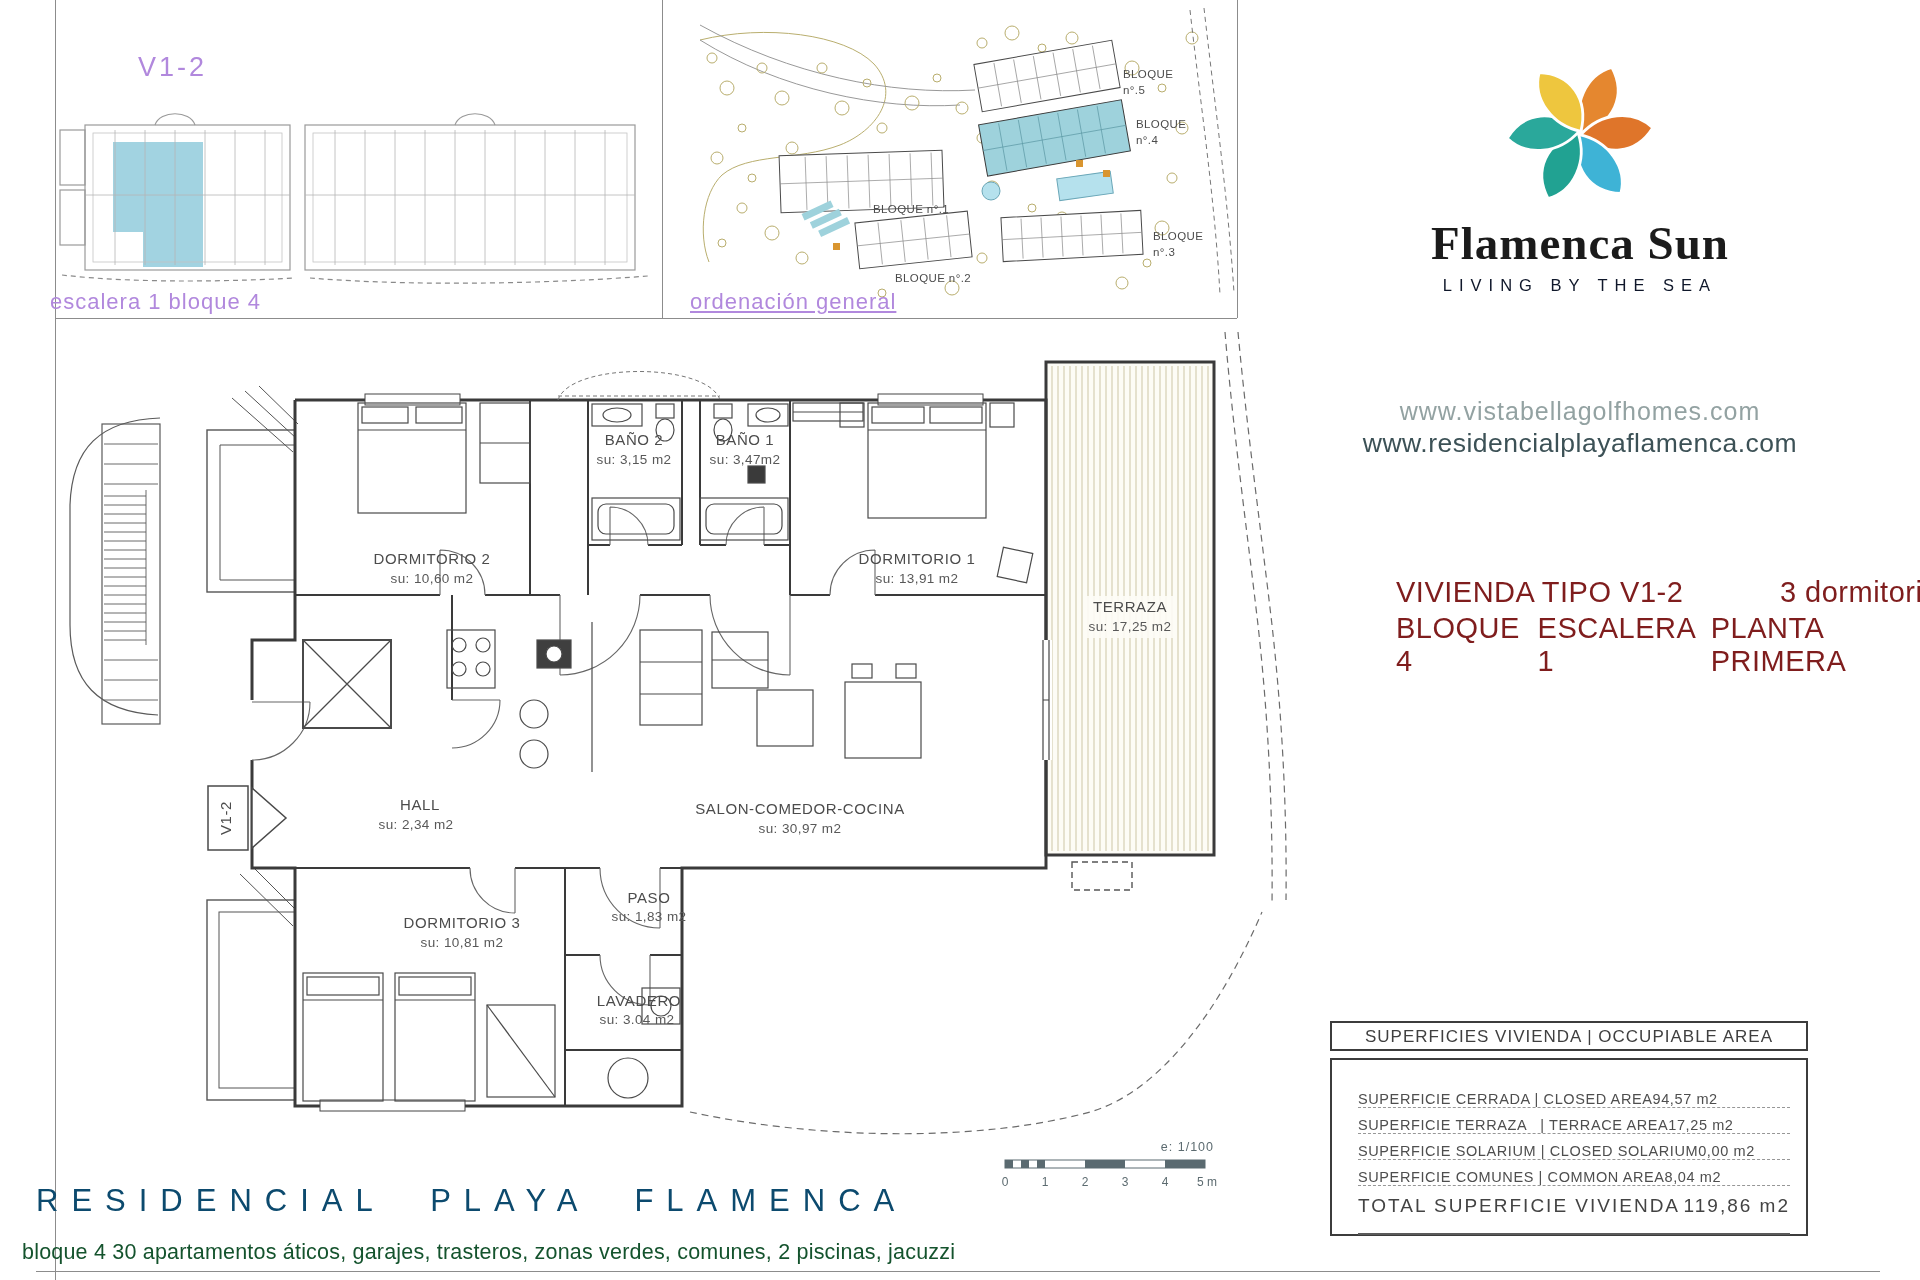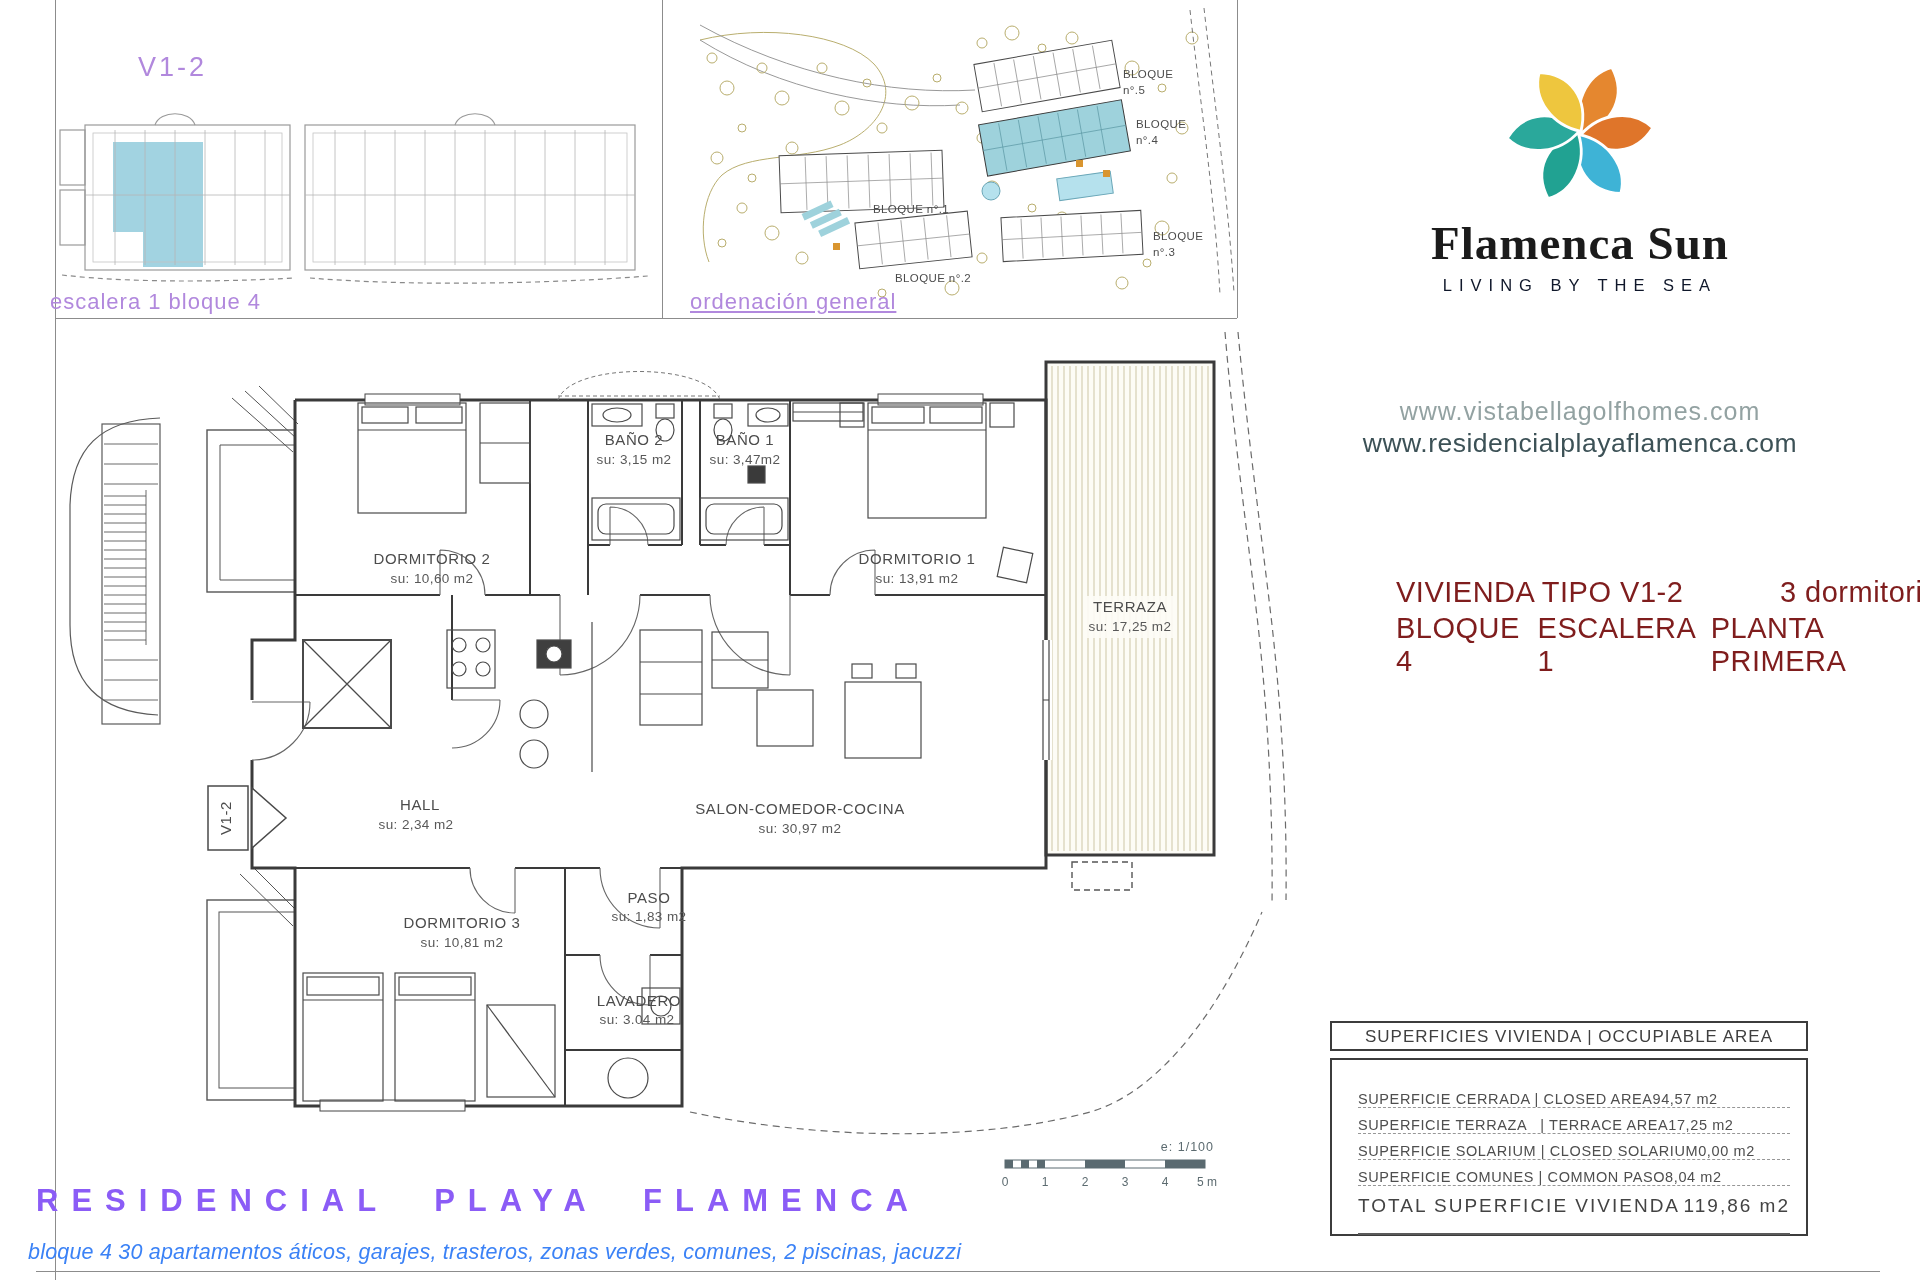--- a/index.html
+++ b/index.html
@@ -32,23 +32,23 @@
   .tbl-body{position:absolute;left:1330px;top:1058px;width:478px;height:178px;
             border:2px solid #3c3c3c;box-sizing:border-box;padding:22px 16px 0 26px;}
   .tbl-row{display:flex;justify-content:flex-start;align-items:flex-end;
            font-size:14.5px;color:#4e4e4e;letter-spacing:.6px;height:25px;
            border-bottom:1px dashed #979797;}
   .tbl-row .lab{white-space:pre;}
   .tbl-total{display:flex;justify-content:space-between;align-items:flex-end;
              margin-top:9px;font-size:19px;color:#434343;letter-spacing:2px;
              border-bottom:2px solid #5a5a5a;padding-bottom:16px;}
   
-  .ft-title{position:absolute;left:36px;top:1183px;font-size:31px;font-weight:bold;
-            letter-spacing:13px;word-spacing:24px;color:#8b5cf6;}
-  .ft-sub{position:absolute;left:28px;top:1240px;font-size:21.5px;color:#3b82f6;letter-spacing:.2px;font-style:italic;}
+  .ft-title{position:absolute;left:36px;top:1183px;font-size:31px;font-weight:normal;
+            letter-spacing:13px;word-spacing:24px;color:#0c4a6e;}
+  .ft-sub{position:absolute;left:22px;top:1240px;font-size:21.5px;color:#14532d;letter-spacing:.2px;}
   
   text{font-family:"Liberation Sans",sans-serif;}
   .rn{font-size:15px;fill:#4c4c4c;letter-spacing:.6px;text-anchor:middle;}
   .ra{font-size:13.5px;fill:#585858;letter-spacing:.4px;text-anchor:middle;}
   .bl{font-size:11.5px;fill:#4c4c4c;letter-spacing:.4px;}
   .blm{font-size:11.5px;fill:#4c4c4c;letter-spacing:.4px;text-anchor:middle;}
   .sct{font-size:12px;fill:#5c6b70;text-anchor:middle;}
   .scl{font-size:12.5px;fill:#5c6b70;text-anchor:end;letter-spacing:1px;}
 </style>
 </head>
@@ -410,21 +410,21 @@
     </div>
     <div class="tbl-row">
       <span class="lab">SUPERFICIE TERRAZA   | TERRACE AREA</span>
       <span>17,25 m2</span>
     </div>
     <div class="tbl-row">
       <span class="lab">SUPERFICIE SOLARIUM | CLOSED SOLARIUM</span>
       <span>0,00 m2</span>
     </div>
     <div class="tbl-row">
-      <span class="lab">SUPERFICIE COMUNES | COMMON PASO</span>
+      <span class="lab">SUPERFICIE COMUNES | COMMON AREA</span>
       <span>8,04 m2</span>
     </div>
     <div class="tbl-total">
       <span>TOTAL SUPERFICIE VIVIENDA</span>
       <span>119,86 m2</span>
     </div>
   </div>
 
   <div class="ft-title">RESIDENCIAL PLAYA FLAMENCA</div>
   <div class="ft-sub">bloque 4 30 apartamentos áticos, garajes, trasteros, zonas verdes, comunes, 2 piscinas, jacuzzi</div>

